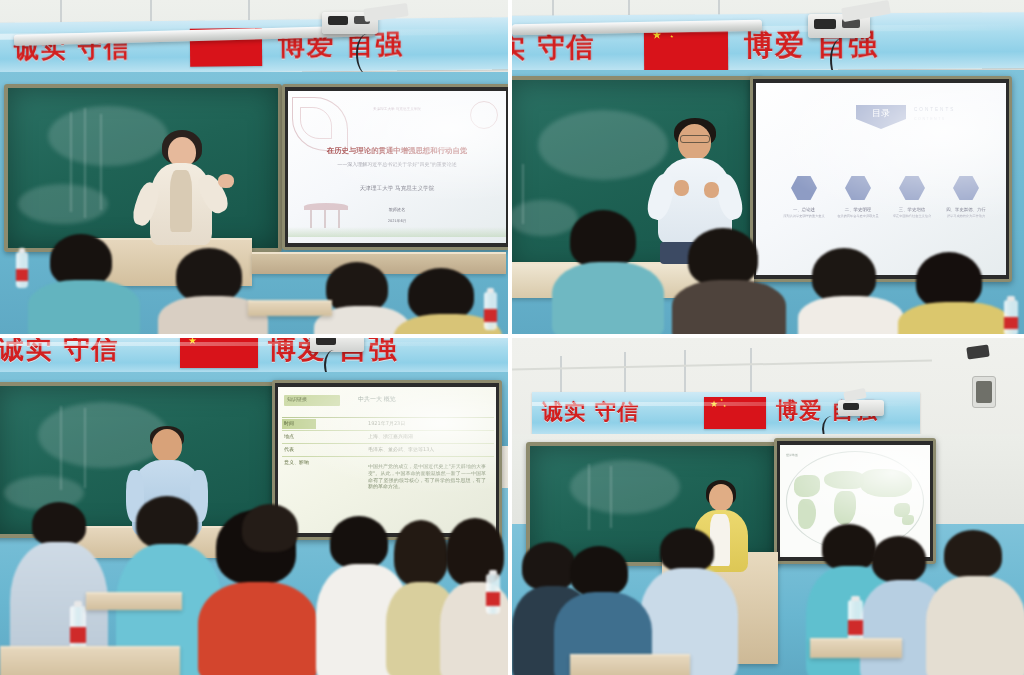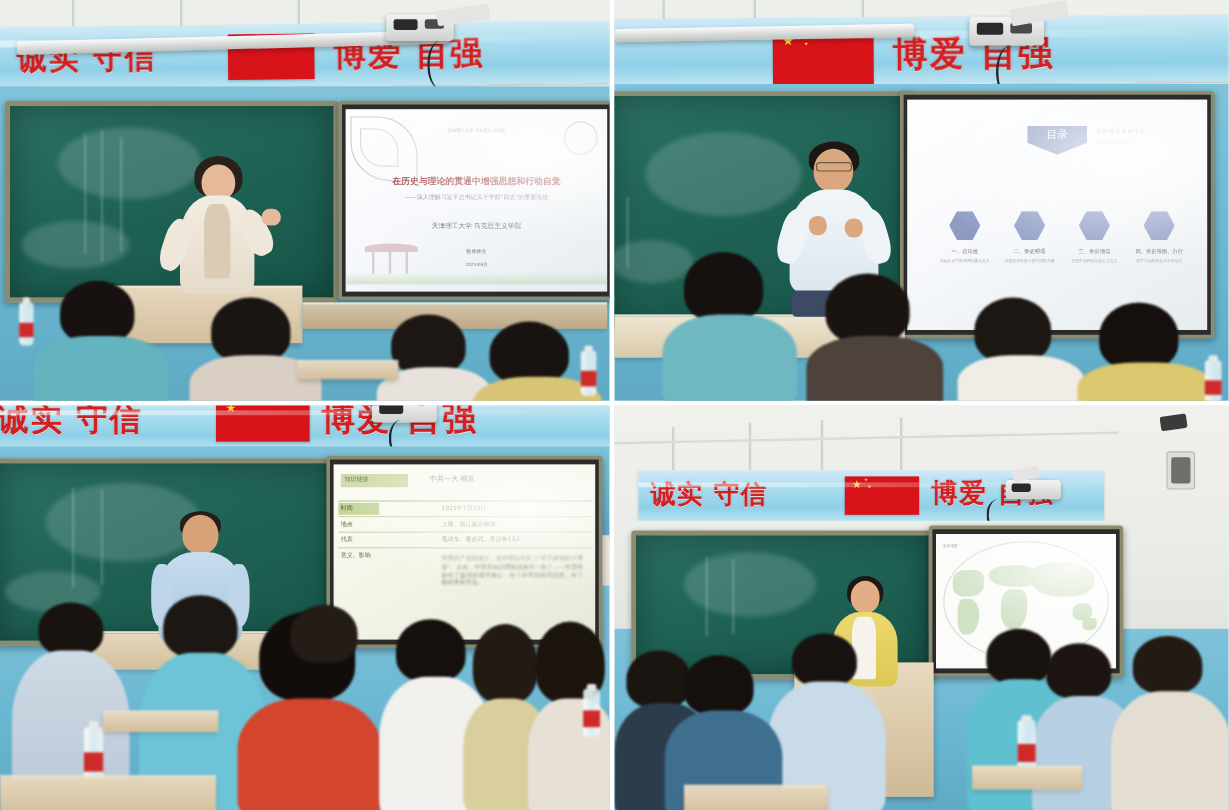--- a/index.html
+++ b/index.html
@@ -216,20 +216,21 @@
     <div class="rod" style="left:40px;top:0;height:22px;"></div>
     <div class="rod" style="left:116px;top:0;height:20px;"></div>
     <div class="rod" style="left:206px;top:0;height:18px;"></div>
 
     <div class="banner" style="left:-8px;top:14px;width:528px;height:56px;transform:rotate(-0.4deg);">
       <div class="flag" style="left:140px;top:10px;width:84px;height:46px;">
         <span class="star" style="left:8px;top:5px;font-size:11px;">★</span>
         <span class="star" style="left:21px;top:3px;font-size:4px;">★</span>
         <span class="star" style="left:26px;top:10px;font-size:4px;">★</span>
       </div>
+      <div class="bantext" style="left:-6px;top:14px;font-size:27px;">实  守信</div>
       <div class="bantext" style="left:240px;top:12px;font-size:29px;">博爱  自强</div>
     </div>
     <div class="tube" style="left:0;top:22px;width:250px;height:11px;transform:rotate(-1deg);"></div>
 
     <div class="projector" style="left:296px;top:14px;width:62px;height:24px;">
       <div class="lens" style="left:6px;top:5px;width:22px;height:10px;"></div>
       <div class="lens" style="left:34px;top:5px;width:18px;height:9px;background:#4a4a4a;"></div>
     </div>
     <div class="pmount" style="left:330px;top:4px;width:48px;height:14px;transform:rotate(-10deg);"></div>
     <div class="cable" style="left:318px;top:38px;width:22px;height:44px;border-color:#23262a;"></div>

